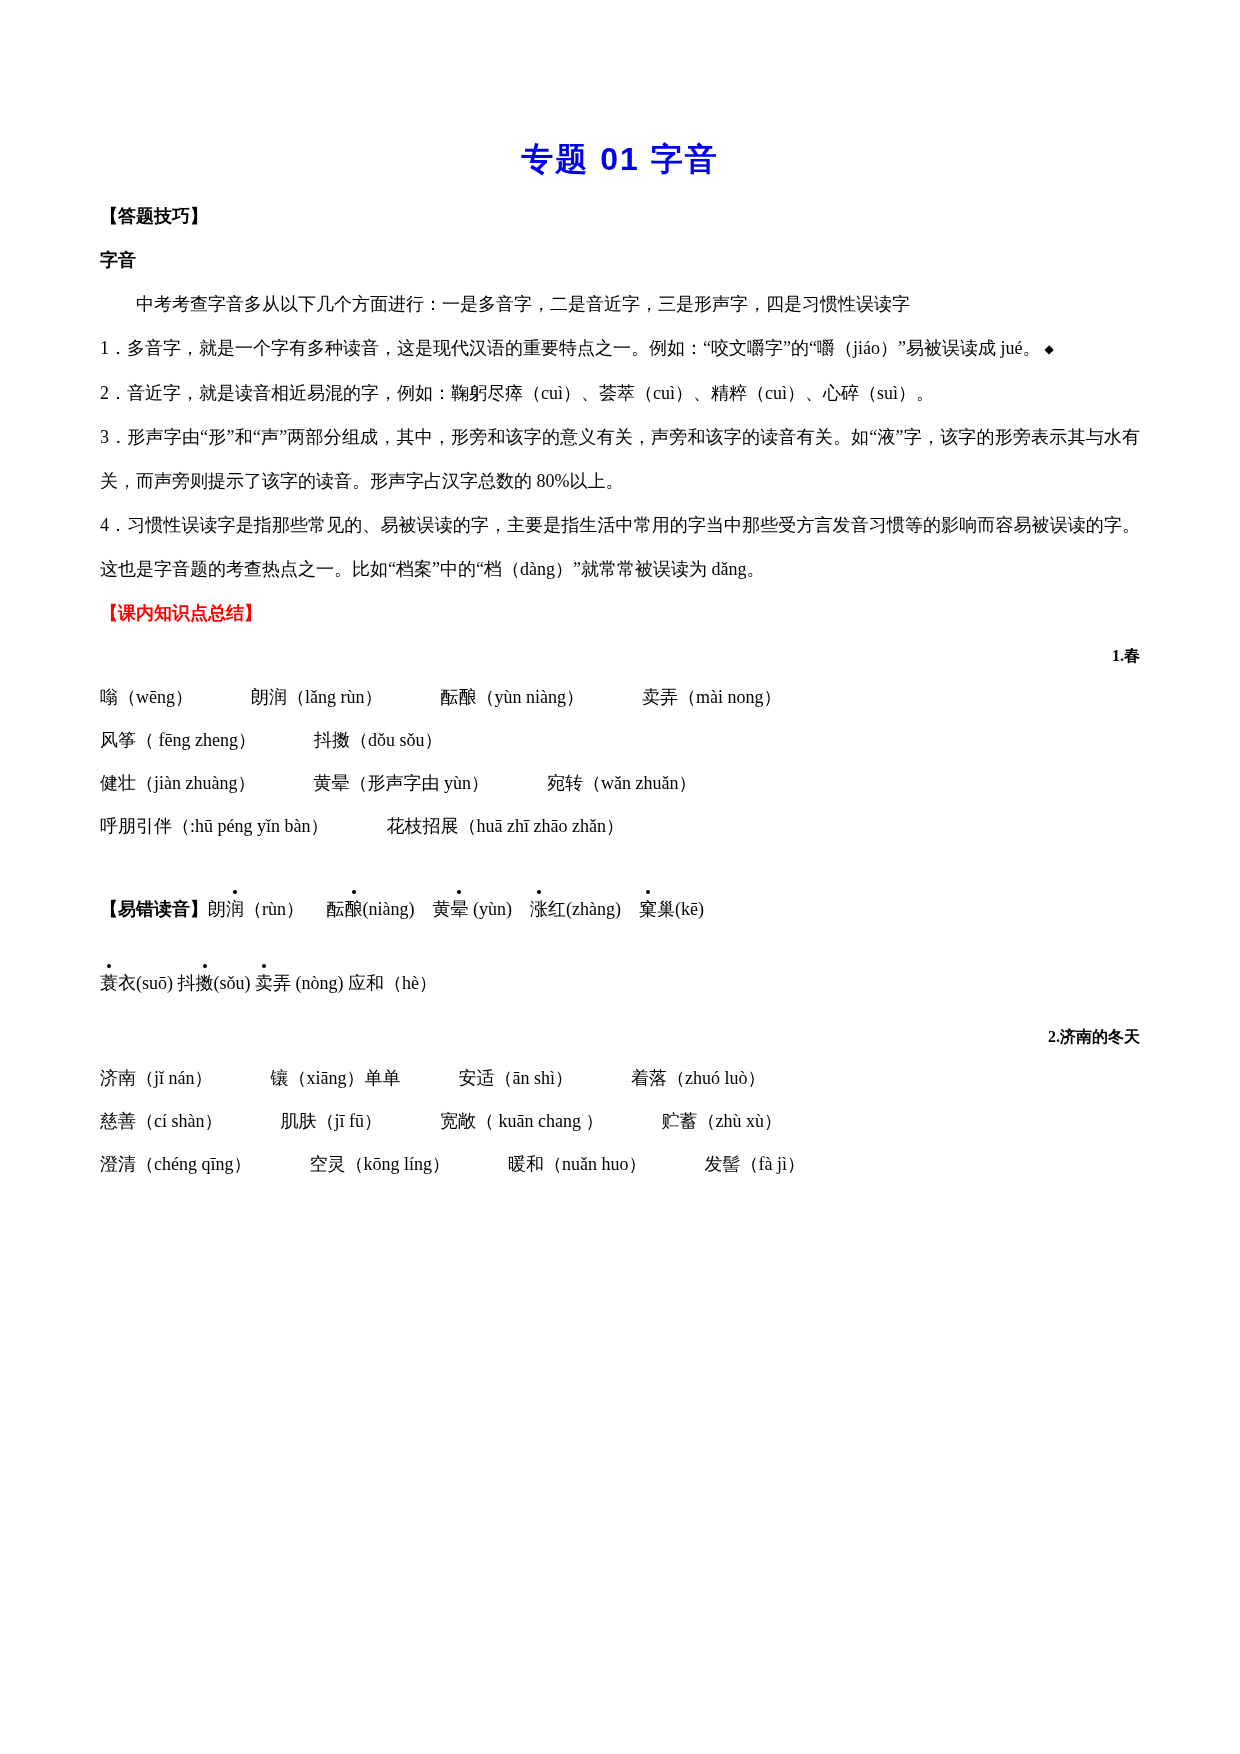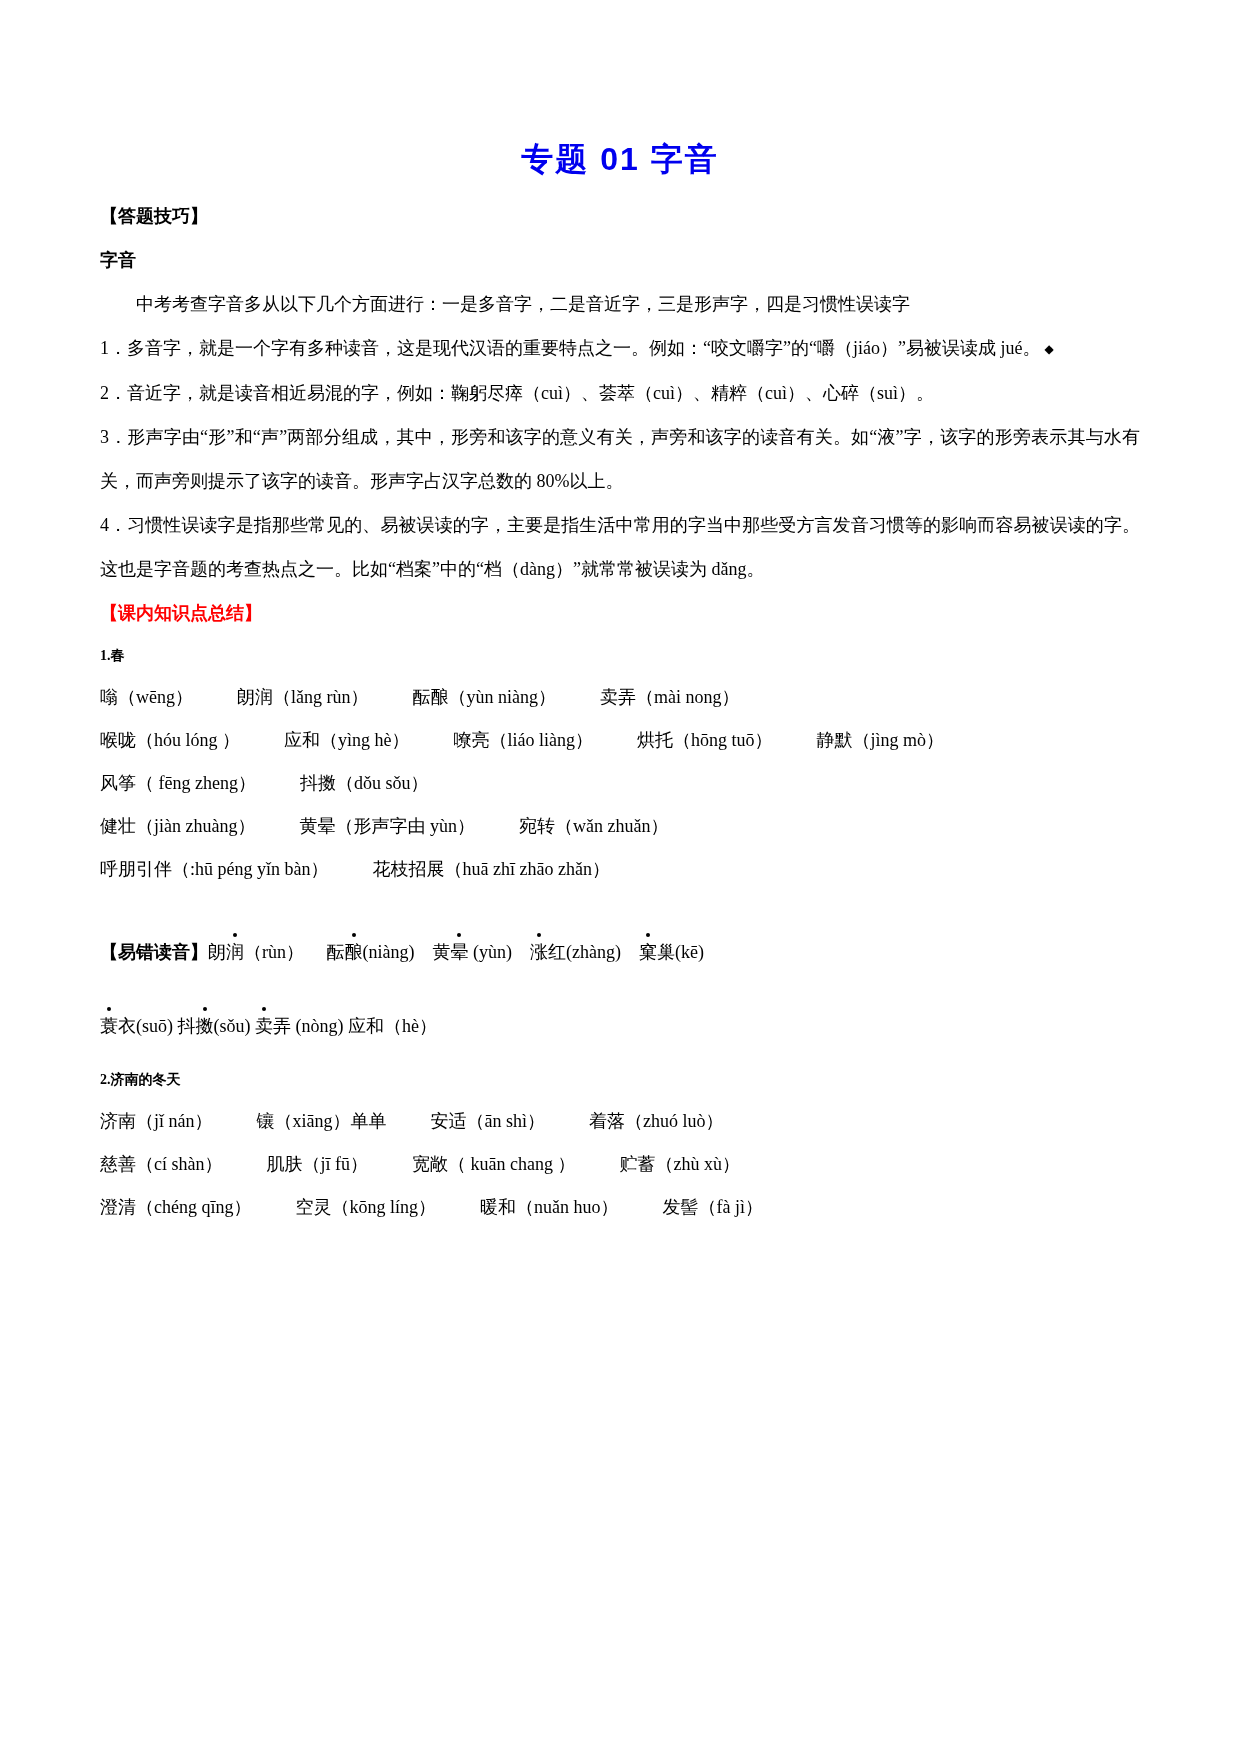--- a/index.html
+++ b/index.html
@@ -12,24 +12,24 @@
   h1.doc-title{
     margin:0 0 16px 0;text-align:center;
     font-family:"Liberation Sans","DejaVu Sans",sans-serif;
     font-size:32px;font-weight:bold;letter-spacing:2px;
     color:var(--title-blue,#0000ee);line-height:38px;
   }
   .para{margin:0;font-size:18px;line-height:44px;text-align:justify;}
   .indent{text-indent:2em;}
   .bold{font-weight:bold;}
   .red{color:var(--accent-red,#ff0000);}
-  .lesson-heading{margin:6px 0 14px 0;font-size:14px;font-weight:bold;line-height:30px;}
+  .lesson-heading{margin:6px 0 14px 0;font-size:16px;font-weight:bold;line-height:30px;text-align:right;}
   .lesson-heading.l2{margin-top:24px;}
   .word-row{
-    display:flex;column-gap:44px;align-items:baseline;
+    display:flex;column-gap:58px;align-items:baseline;
     font-size:18px;line-height:24px;margin:0 0 19px 0;white-space:nowrap;
   }
   .err-block{margin-top:40px;}
   .err-line{margin:0;font-size:18px;line-height:30px;padding-top:16px;white-space:nowrap;}
   .err-line.second{margin-top:28px;}
   .emph{position:relative;}
   .emph::after{
     content:"";position:absolute;left:50%;top:-9px;transform:translateX(-50%);
     width:4px;height:4px;border-radius:50%;background:#000;
   }
@@ -63,27 +63,20 @@
 
   <p class="lesson-heading">1.春</p>
 
   <div class="word-row">
       <span>嗡（wēng）</span>
       <span>朗润（lǎng  rùn）</span>
       <span>酝酿（yùn niàng）</span>
       <span>卖弄（mài nong）</span>
     </div>
   <div class="word-row">
-      <span>喉咙（hóu lóng ）</span>
-      <span>应和（yìng hè）</span>
-      <span>嘹亮（liáo liàng）</span>
-      <span>烘托（hōng tuō）</span>
-      <span>静默（jìng mò）</span>
-    </div>
-  <div class="word-row">
       <span>风筝（ fēng zheng）</span>
       <span>抖擞（dǒu sǒu）</span>
     </div>
   <div class="word-row">
       <span>健壮（jiàn zhuàng）</span>
       <span>黄晕（形声字由  yùn）</span>
       <span>宛转（wǎn zhuǎn）</span>
     </div>
   <div class="word-row">
       <span>呼朋引伴（:hū péng yǐn bàn）</span>

